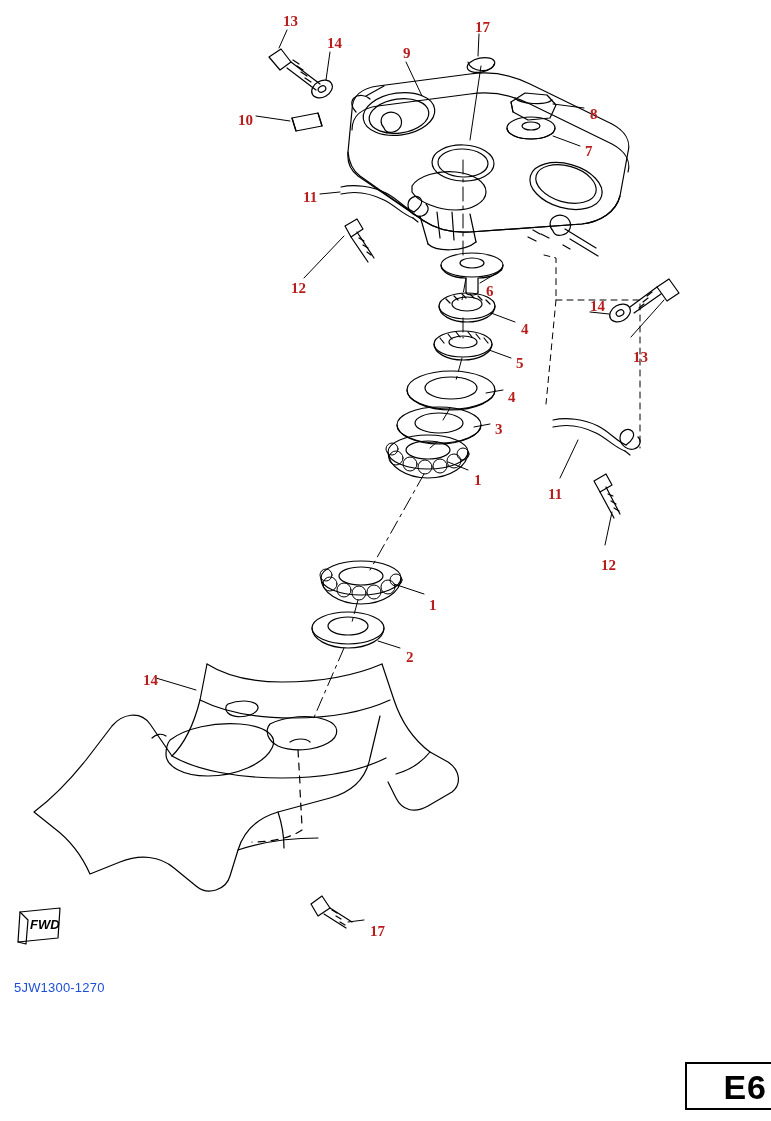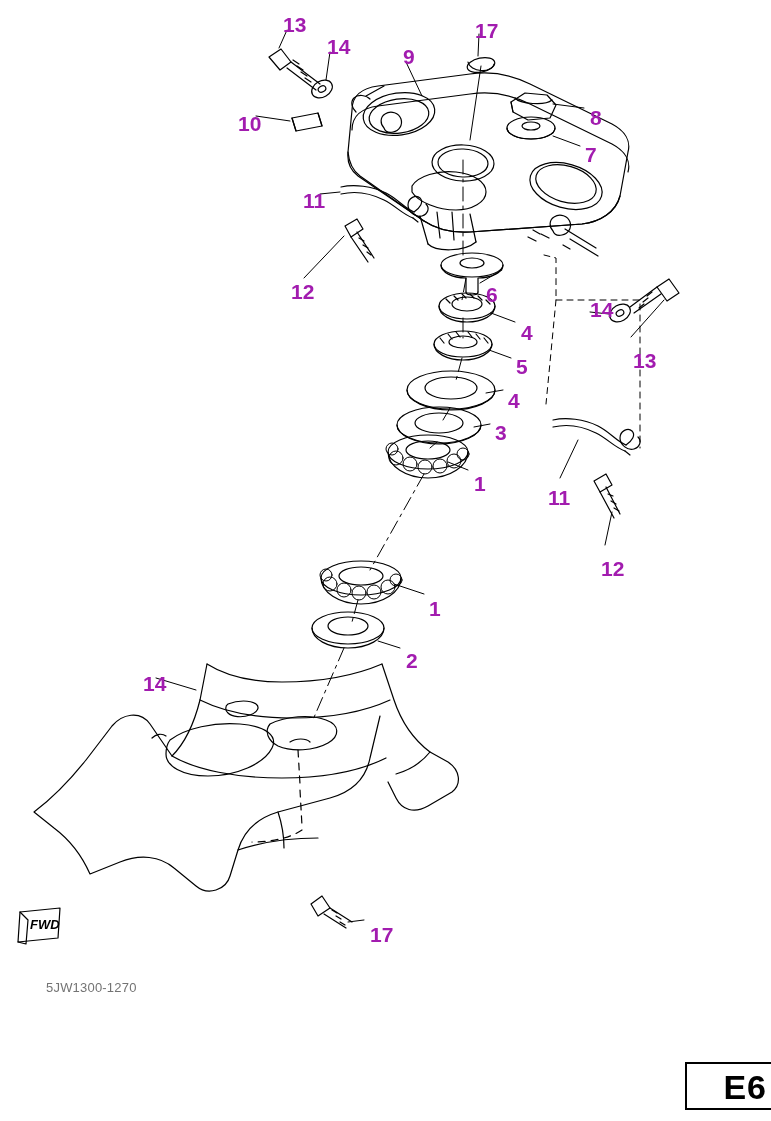--- a/index.html
+++ b/index.html
@@ -22,36 +22,35 @@
     height: 1121px;
   }
   svg.diagram-svg {
     position: absolute;
     left: 0; top: 0;
     width: 771px;
     height: 1121px;
   }
   .callout {
     position: absolute;
-    font-size: 21px;
+    font-size: 15px;
     font-weight: bold;
-    font-family: Liberation Sans, sans-serif;
-    color: #a21caf;
+    font-family: Liberation Serif, serif;
+    color: #b91c1c;
     line-height: 1;
     white-space: nowrap;
   }
   .part-code {
     position: absolute;
     left: 14px;
     top: 980px;
     font-size: 13px;
     font-family: "Liberation Sans", sans-serif;
-    color: #737373;
+    color: #1d4ed8;
     letter-spacing: 0.2px;
-    margin-left: 32px;
   }
   .fwd-label {
     position: absolute;
     left: 30px;
     top: 917px;
     font-size: 13px;
     font-weight: bold;
     font-style: italic;
     color: #000;
     font-family: "Liberation Sans", sans-serif;

